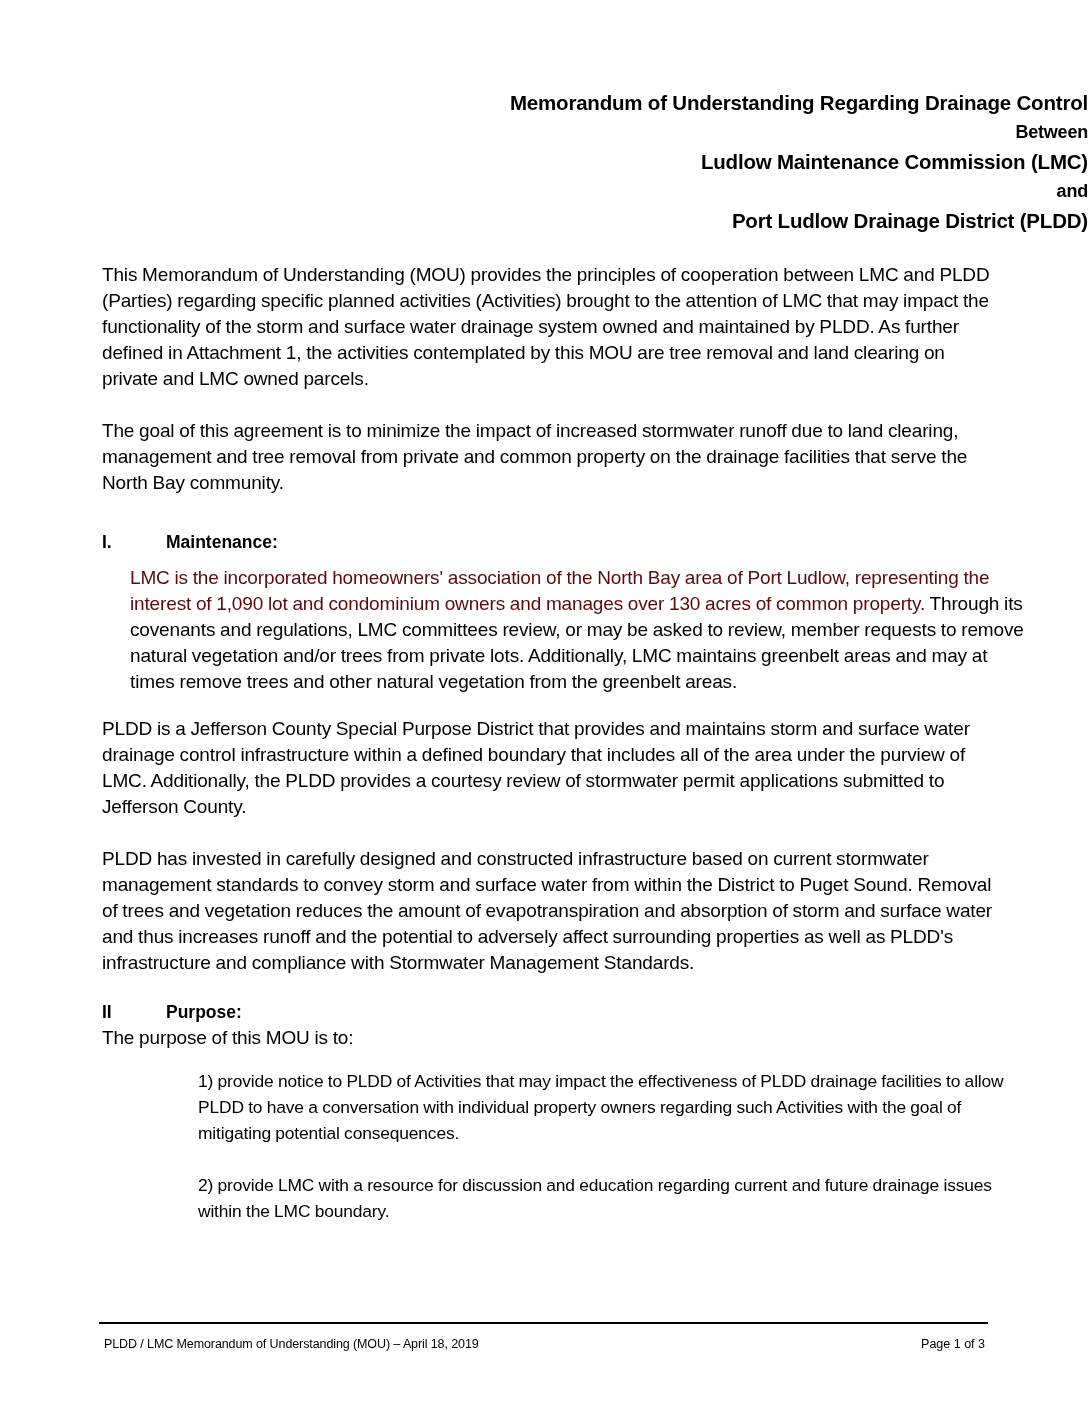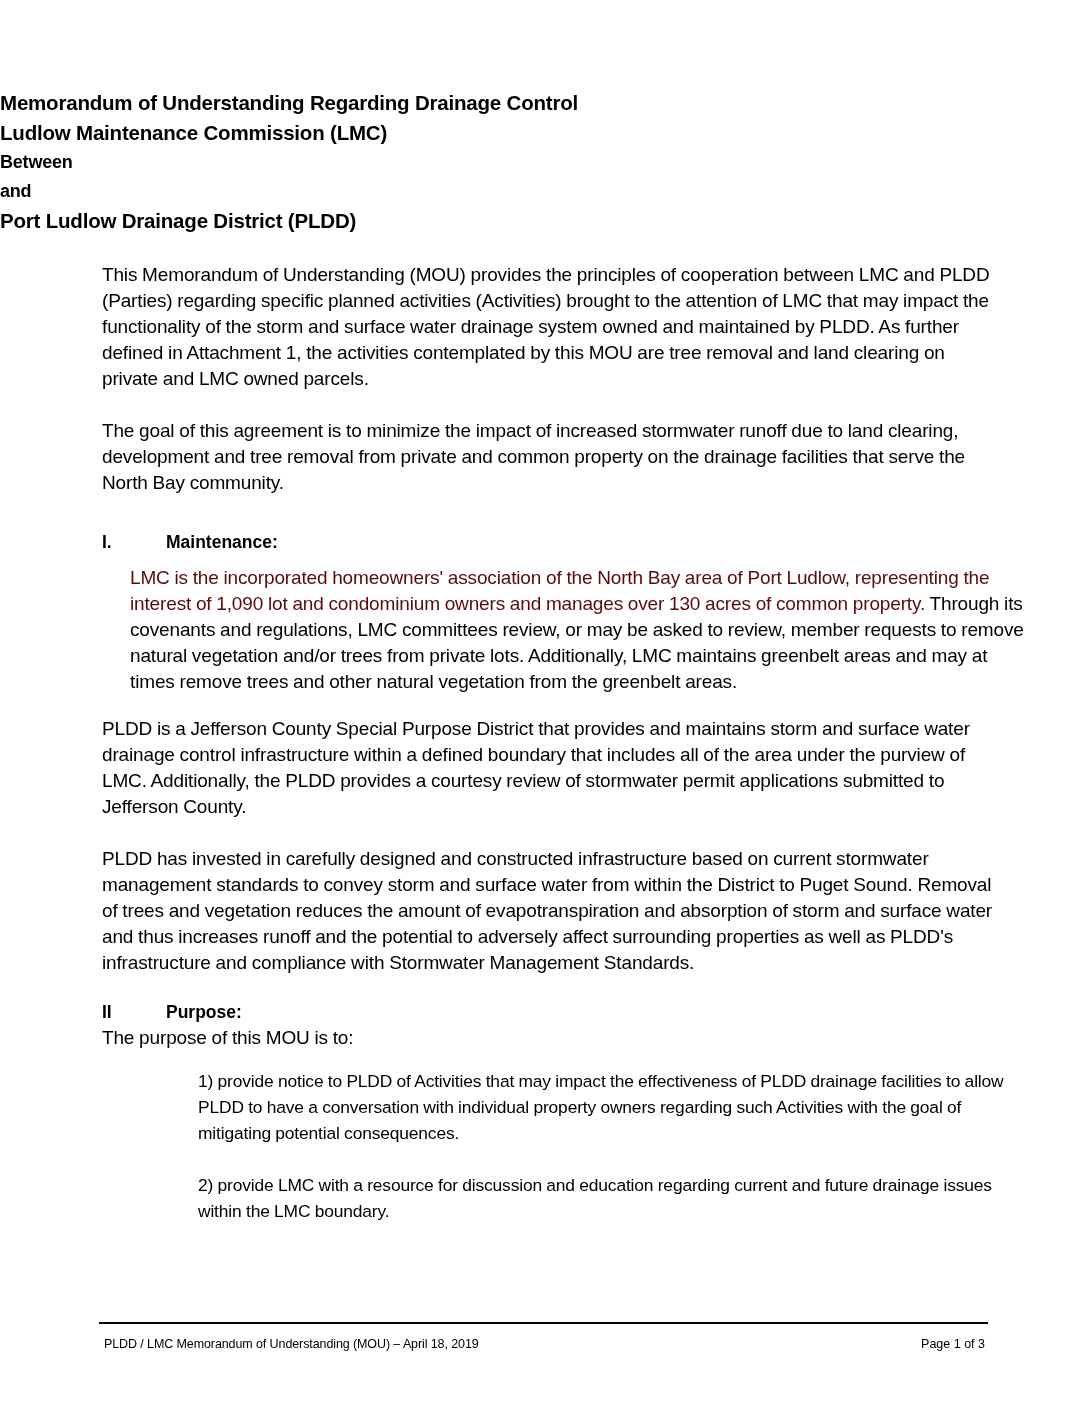--- a/index.html
+++ b/index.html
@@ -20,21 +20,21 @@
       left: 0; top: 0;
       width: 1088px;
       height: 1408px;
       background: #ffffff;
     }
     .title-block {
       position: absolute;
       left: 0;
       top: 88px;
       width: 1088px;
-      text-align: left;
+      text-align: right;
       font-weight: bold;
     }
     .title-line {
       display: block;
       margin: 0;
       letter-spacing: -0.2px;
     }
     .t1 { font-size: 20.5px; line-height: 30px; }
     .t2 { font-size: 18px; line-height: 29px; }
     .t3 { font-size: 20.5px; line-height: 30px; }
@@ -109,28 +109,28 @@
       line-height: 16px;
     }
   </style>
 </head>
 <body>
 
 <div class="page">
 
   <div class="title-block">
     <span class="title-line t1">Memorandum of Understanding Regarding Drainage Control</span>
+    <span class="title-line t2">Between</span>
     <span class="title-line t3">Ludlow Maintenance Commission (LMC)</span>
-    <span class="title-line t2">Between</span>
     <span class="title-line t4">and</span>
     <span class="title-line t5">Port Ludlow Drainage District (PLDD)</span>
   </div>
 
   <p class="body-text p-intro">This Memorandum of Understanding (MOU) provides the principles of cooperation between LMC and PLDD (Parties) regarding specific planned activities (Activities) brought to the attention of LMC that may impact the functionality of the storm and surface water drainage system owned and maintained by PLDD.  As further defined in Attachment 1, the activities contemplated by this MOU are tree removal and land clearing on private and LMC owned parcels.</p>
-  <p class="body-text p-goal">The goal of this agreement is to minimize the impact of increased stormwater runoff due to land clearing, development and tree removal from private and common property on the drainage facilities that serve the North Bay community.</p>
+  <p class="body-text p-goal">The goal of this agreement is to minimize the impact of increased stormwater runoff due to land clearing, management and tree removal from private and common property on the drainage facilities that serve the North Bay community.</p>
 
   <h2 class="heading h-bg">
     <span class="num">I.</span><span>Maintenance:</span>
   </h2>
 
   <p class="body-text p-lmc"><span class="red">LMC is the incorporated homeowners' association of the North Bay area of Port Ludlow, representing the interest of 1,090 lot and condominium owners and manages over 130 acres of common property.</span><span> Through its covenants and regulations, LMC committees review, or may be asked to review, member requests to remove natural vegetation and/or trees from private lots.  Additionally, LMC maintains greenbelt areas and may at times remove trees and other natural vegetation from the greenbelt areas.</span></p>
 
   <p class="body-text p-pldd1">PLDD is a Jefferson County Special Purpose District that provides and maintains storm and surface water drainage control infrastructure within a defined boundary that includes all of the area under the purview of LMC. Additionally, the PLDD provides a courtesy review of stormwater permit applications submitted to Jefferson County.</p>
 
   <p class="body-text p-pldd2">PLDD has invested in carefully designed and constructed infrastructure based on current stormwater management standards to convey storm and surface water from within the District to Puget Sound. Removal of trees and vegetation reduces the amount of evapotranspiration and absorption of storm and surface water and thus increases runoff and the potential to adversely affect surrounding properties as well as PLDD's infrastructure and compliance with Stormwater Management Standards.</p>

